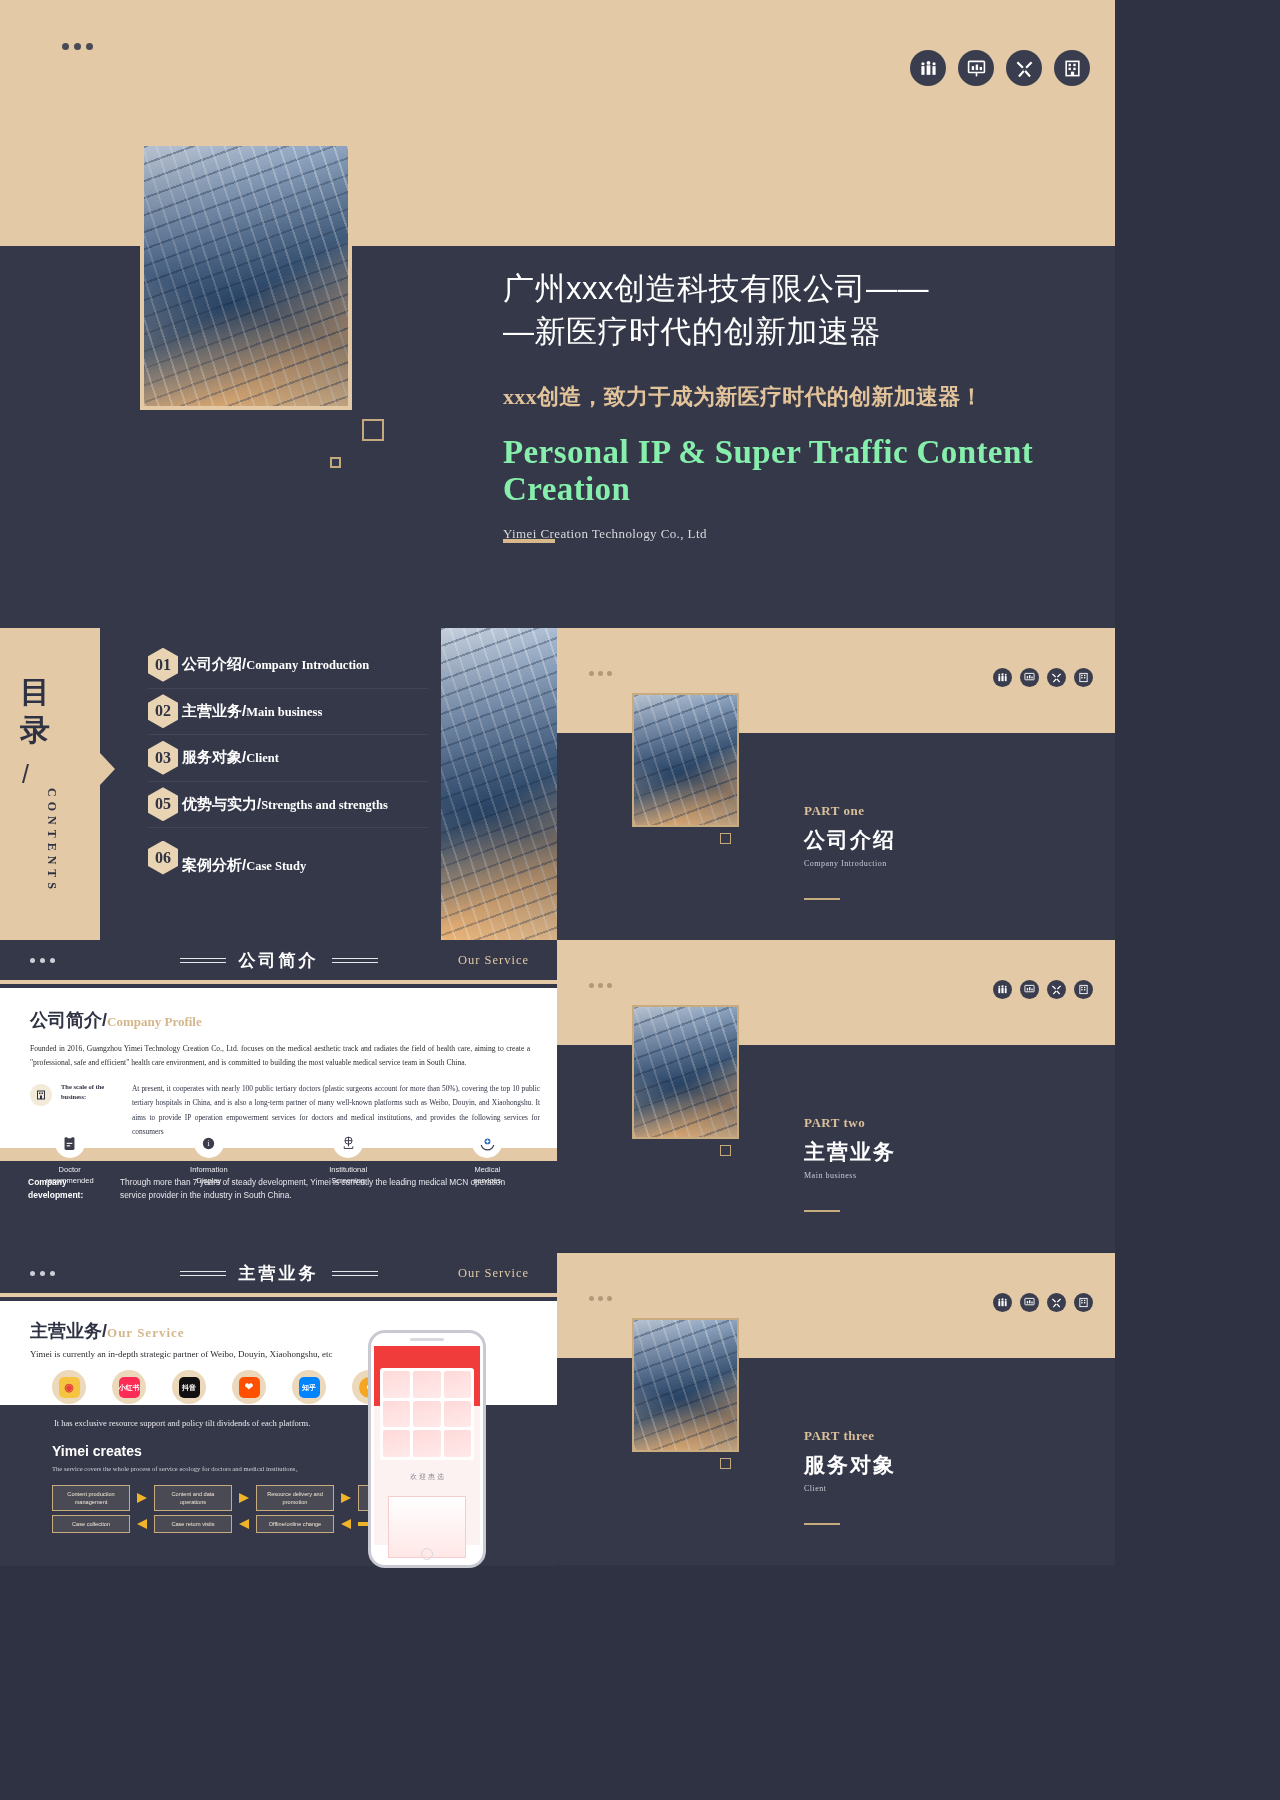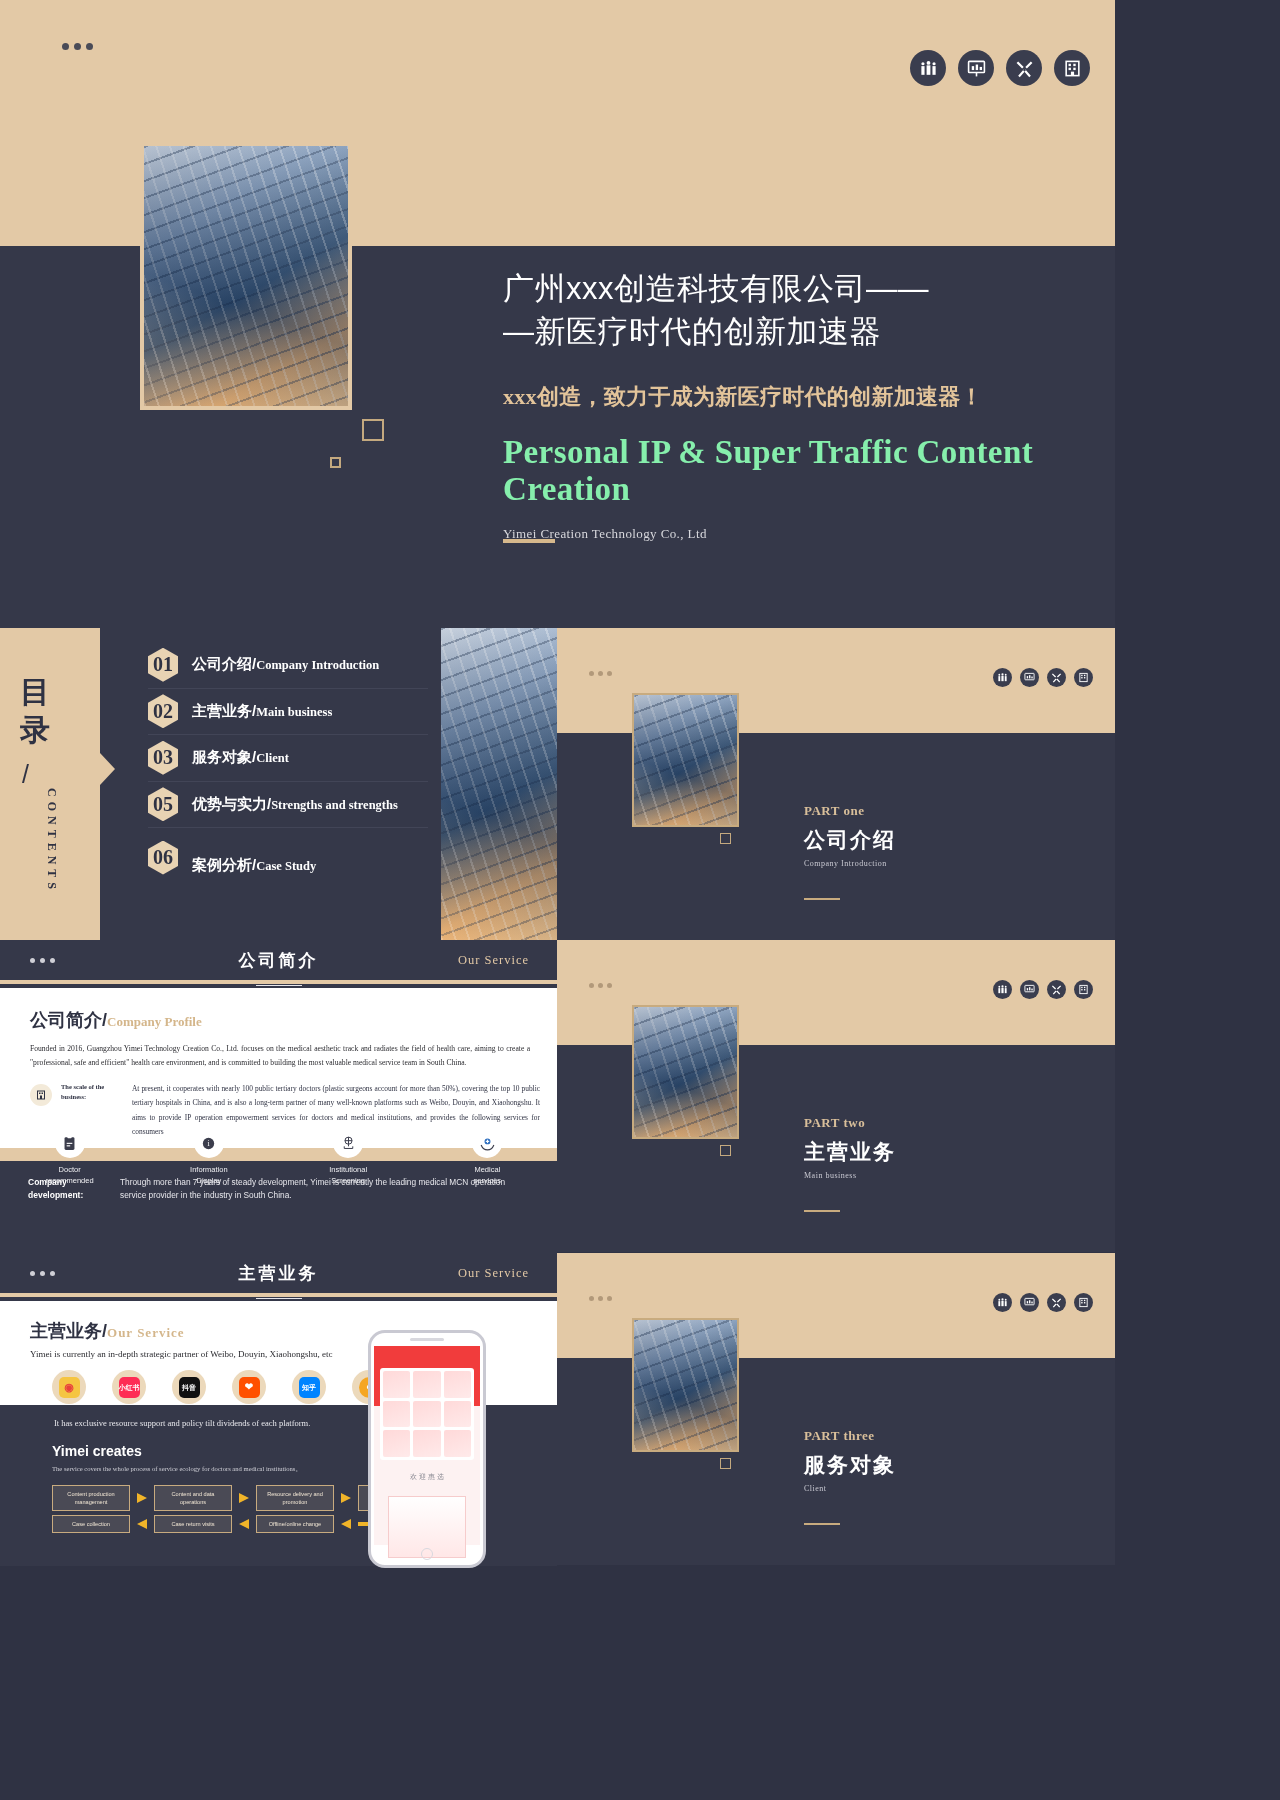--- a/index.html
+++ b/index.html
@@ -63,39 +63,39 @@
     position: absolute; left: 44px; top: 160px;
     font-family: "Liberation Serif", serif; font-size: 12px; color: #2f3243;
     letter-spacing: 5px; writing-mode: vertical-rl; font-weight: 600;
   }
   .s2-list { position: absolute; left: 148px; top: 14px; width: 280px; }
   .toc-row { position: relative; height: 46.5px; display: flex; align-items: center; border-bottom: 1px solid #424557; }
   .toc-row:last-child { border-bottom: none; align-items: flex-end; }
   .hexnum {
     width: 30px; height: 34px; background: #e8d3b3; color: #2f3243;
     display: flex; align-items: center; justify-content: center;
-    font-family: "Liberation Serif", serif; font-weight: bold; font-size: 20px;
+    font-family: "Liberation Serif", serif; font-weight: bold; font-size: 16px;
     clip-path: polygon(50% 0%, 100% 25%, 100% 75%, 50% 100%, 0% 75%, 0% 25%);
     flex: 0 0 auto;
   }
-  .toc-label { margin-left: 14px; font-size: 15px; font-weight: bold; color: #fff; white-space: nowrap; }
+  .toc-label { margin-left: 4px; font-size: 15px; font-weight: bold; color: #fff; white-space: nowrap; }
   .toc-label .en { font-family: "Liberation Serif", serif; font-size: 12.5px; font-weight: bold; }
   .toc-ord { position: absolute; right: -98px; font-family: "Liberation Serif", serif; font-size: 14px; color: #b69a72; }
   .s2-photo { position: absolute; left: 441px; top: 0; width: 116px; height: 312px; overflow: hidden; }
 
   
   .s3 { position: absolute; left: 0; top: 940px; width: 557px; height: 313px; overflow: hidden; background: #353849; }
   .bar {
     position: absolute; left: 0; top: 0; width: 100%; height: 44px;
     background: #353849; border-bottom: 4px solid #e3c9a6;
     display: flex; align-items: center;
   }
   .bar .dots3 { position: static; margin-left: 30px; }
   .bar .dots3 span { background: #cfcfd6; width: 5px; height: 5px; }
-  .bar-center { position: absolute; left: 0; right: 0; text-align: center; display: flex; align-items: center; justify-content: center; gap: 13px; flex-direction: column; }
+  .bar-center { position: absolute; left: 0; right: 0; text-align: center; display: flex; align-items: center; justify-content: center; gap: 13px; }
   .bar-ln { display: inline-block; width: 46px; height: 4px; border-top: 1px solid #e7e7ec; border-bottom: 1px solid #e7e7ec; height: 5px; }
   .bar-ttl { font-family: "Liberation Serif", serif; font-size: 17px; font-weight: bold; letter-spacing: 3px; color: #fff; }
   .bar-right { position: absolute; right: 28px; font-family: "Liberation Serif", serif; font-size: 12.5px; color: #e3c9a6; letter-spacing: 1px; }
   .s3-white { position: absolute; left: 0; top: 48px; width: 557px; height: 173px; background: #fff; color: #2f3243; }
   .hdr2 { position: absolute; left: 30px; top: 20px; font-size: 18px; font-weight: bold; color: #2f3243; }
   .hdr2 .sub { font-family: "Liberation Serif", serif; font-size: 13px; color: #d4b68b; font-weight: bold; }
   .p-body { position: absolute; left: 30px; top: 54px; width: 500px; font-family: "Liberation Serif", serif; font-size: 7.6px; line-height: 1.85; color: #2b2b30; text-align: justify; }
   .scale-row { position: absolute; left: 30px; top: 94px; width: 510px; display: flex; gap: 9px; }
   .scale-ico { width: 22px; height: 22px; border-radius: 50%; background: #f3ead9; display: flex; align-items: center; justify-content: center; flex: 0 0 auto; margin-top: 2px; }
   .scale-ico svg { width: 12px; height: 12px; fill: #2f3243; }

